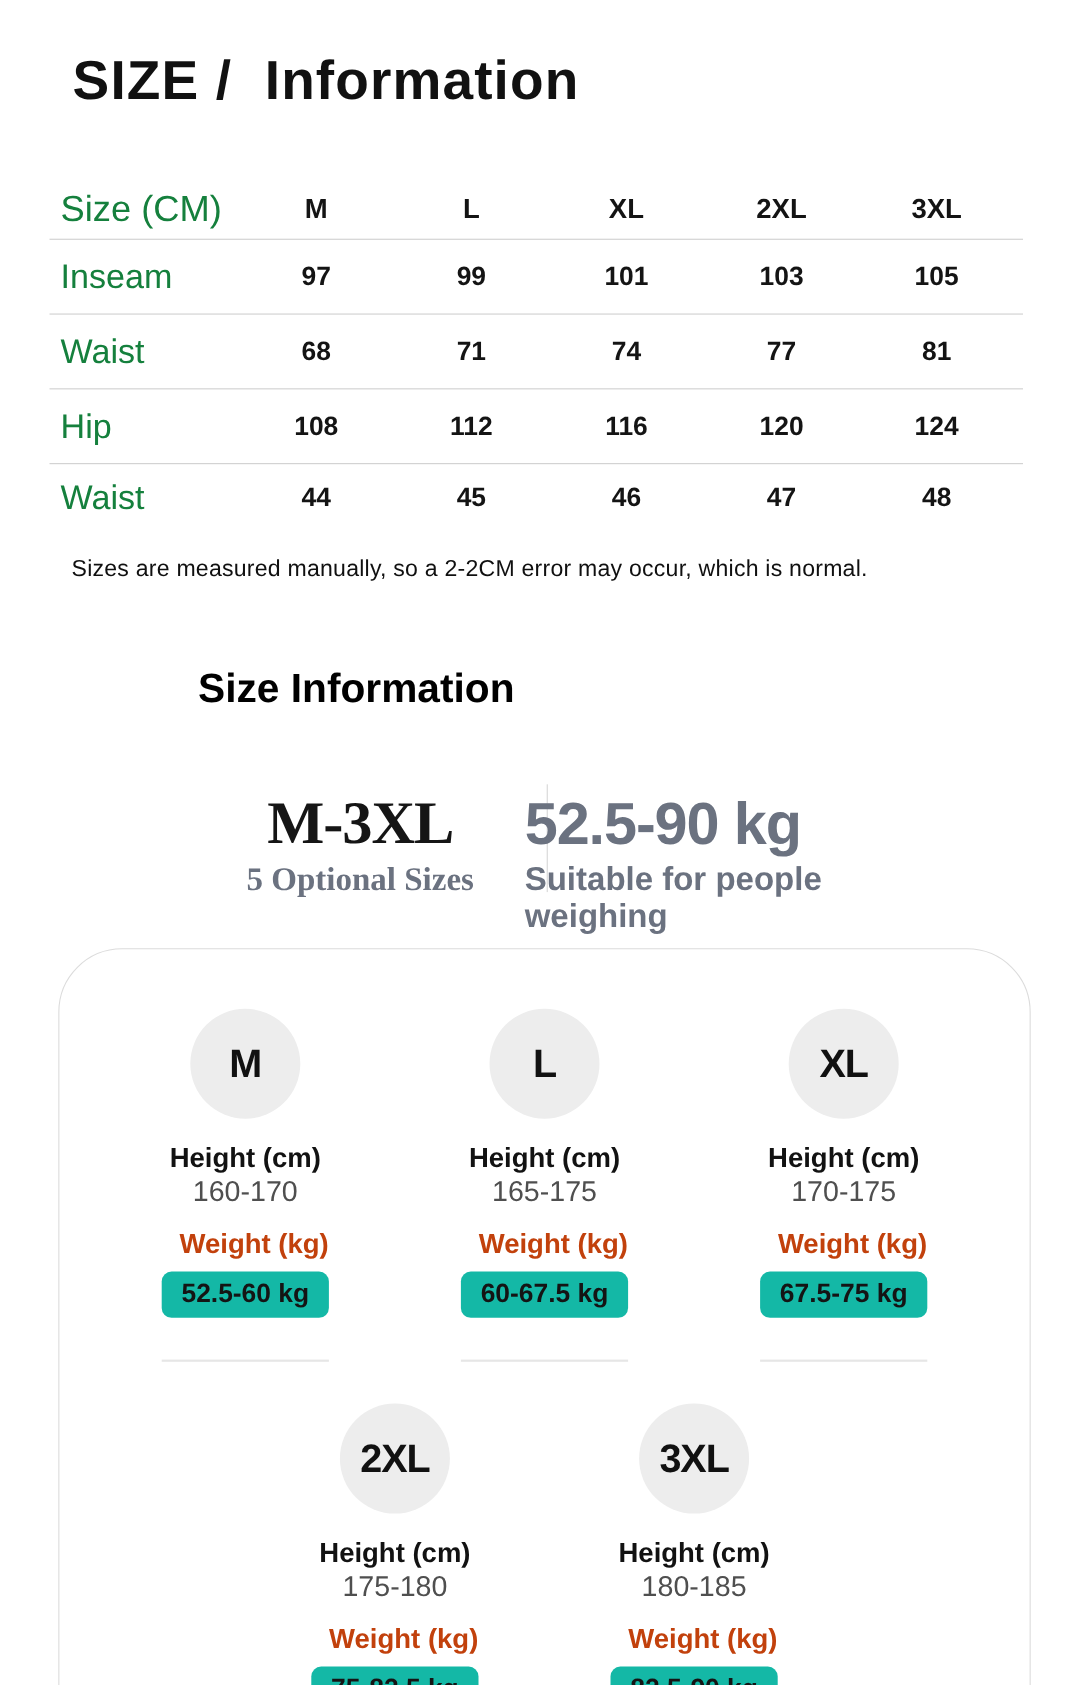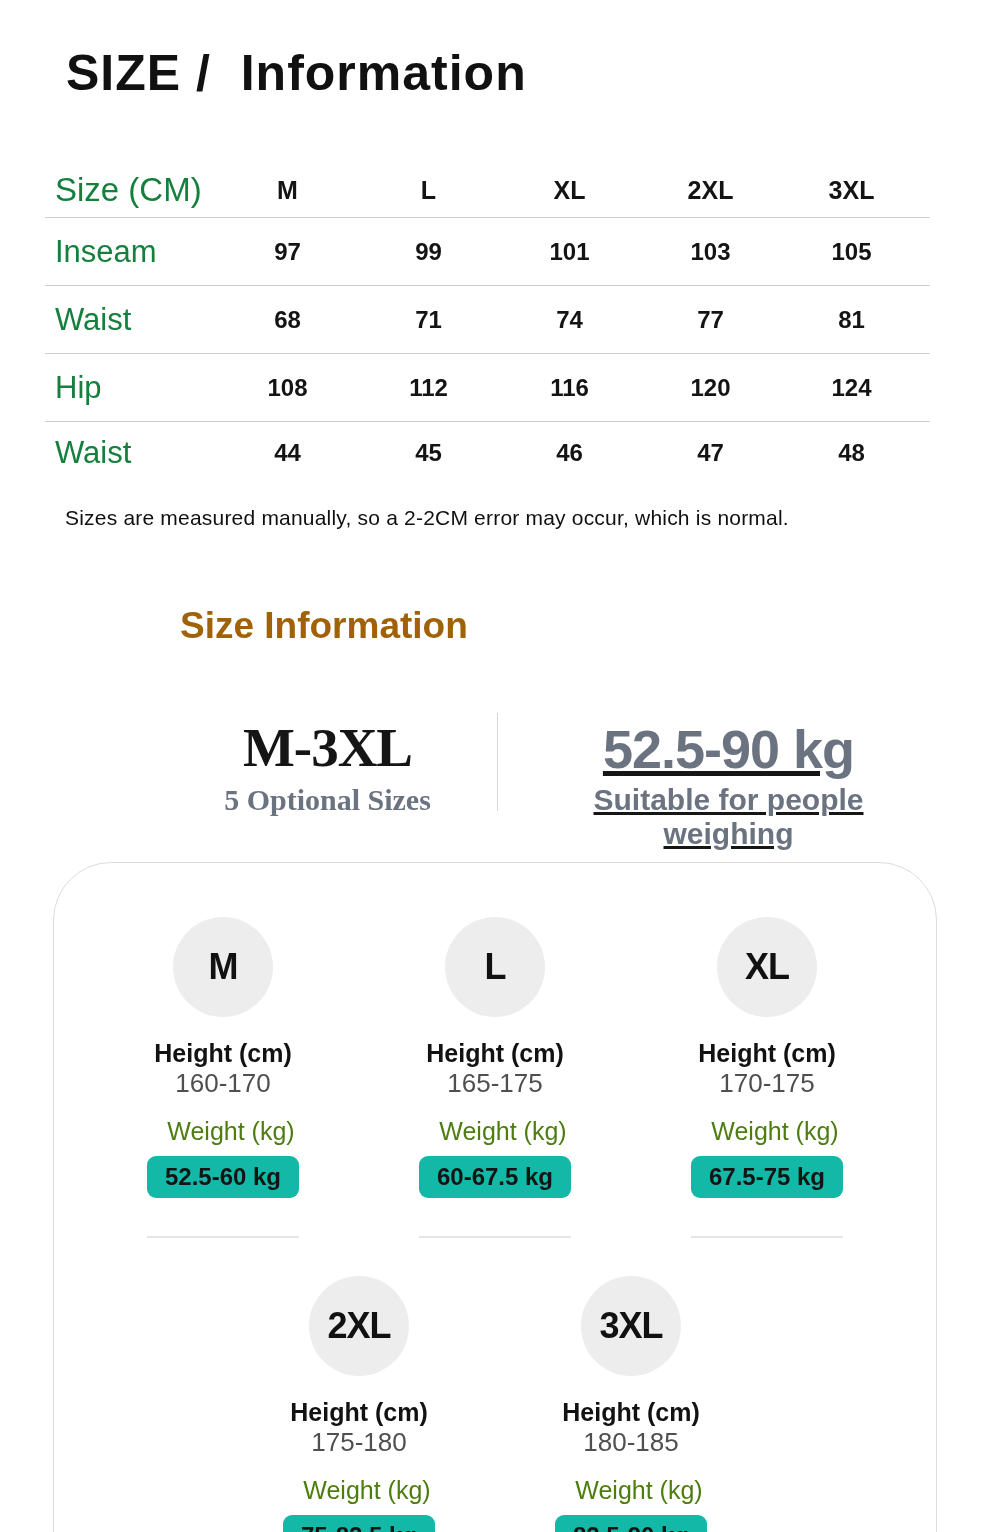--- a/index.html
+++ b/index.html
@@ -41,31 +41,31 @@
 
   
   .note {
     position: absolute; left: 65px; top: 506px;
     font-size: 21px; color: #101010; letter-spacing: 0.2px;
   }
 
   
   .section-title {
     position: absolute; left: 180px; top: 605px;
-    font-size: 37px; font-weight: bold; color: #a16207;
+    font-size: 37px; font-weight: bold; color: #000000;
   }
 
   
   .summary-left {
     position: absolute; left: 115px; top: 718px;
     width: 425px; text-align: center; font-family: Liberation Serif, serif;
   }
   .summary-right {
-    position: absolute; left: 526px; top: 720px;
-    width: 405px; text-align: center; text-decoration: underline;
+    position: absolute; left: 477px; top: 720px;
+    width: 405px; 
   }
   .summary-value-dark {
     font-size: 55px; font-weight: bold; color: #151515;
     line-height: 60px; letter-spacing: -1px;
   }
   .summary-value-gray {
     font-size: 54px; font-weight: bold; color: #6b7280;
     line-height: 58px; letter-spacing: -1px;
   }
   .summary-caption {
@@ -98,22 +98,22 @@
     display: flex; align-items: center; justify-content: center;
     font-size: 36px; font-weight: bold; color: #111;
     letter-spacing: -1px;
   }
   .h-label {
     margin-top: 22px; font-size: 25px; font-weight: bold;
     color: #121212; line-height: 28px;
   }
   .h-range { font-size: 26px; color: #4f4f4f; line-height: 32px; }
   .w-label {
-    margin-top: 18px; font-size: 25px; font-weight: normal;
-    color: #4d7c0f; line-height: 28px; margin-left: 16px;
+    margin-top: 18px; font-size: 25px; font-weight: bold;
+    color: #c2410c; line-height: 28px; margin-left: 16px;
   }
   .w-badge {
     margin-top: 11px;
     background: #14b8a6; border-radius: 9px;
     padding: 7px 18px;
     font-size: 24px; font-weight: bold; color: #141414;
   }
   .divider-row { display: flex; justify-content: center; margin-top: 38px; }
   .divider-slot { width: 272px; display: flex; justify-content: center; }
   .divider-line { width: 152px; height: 2px; background: #e6e6e6; }

